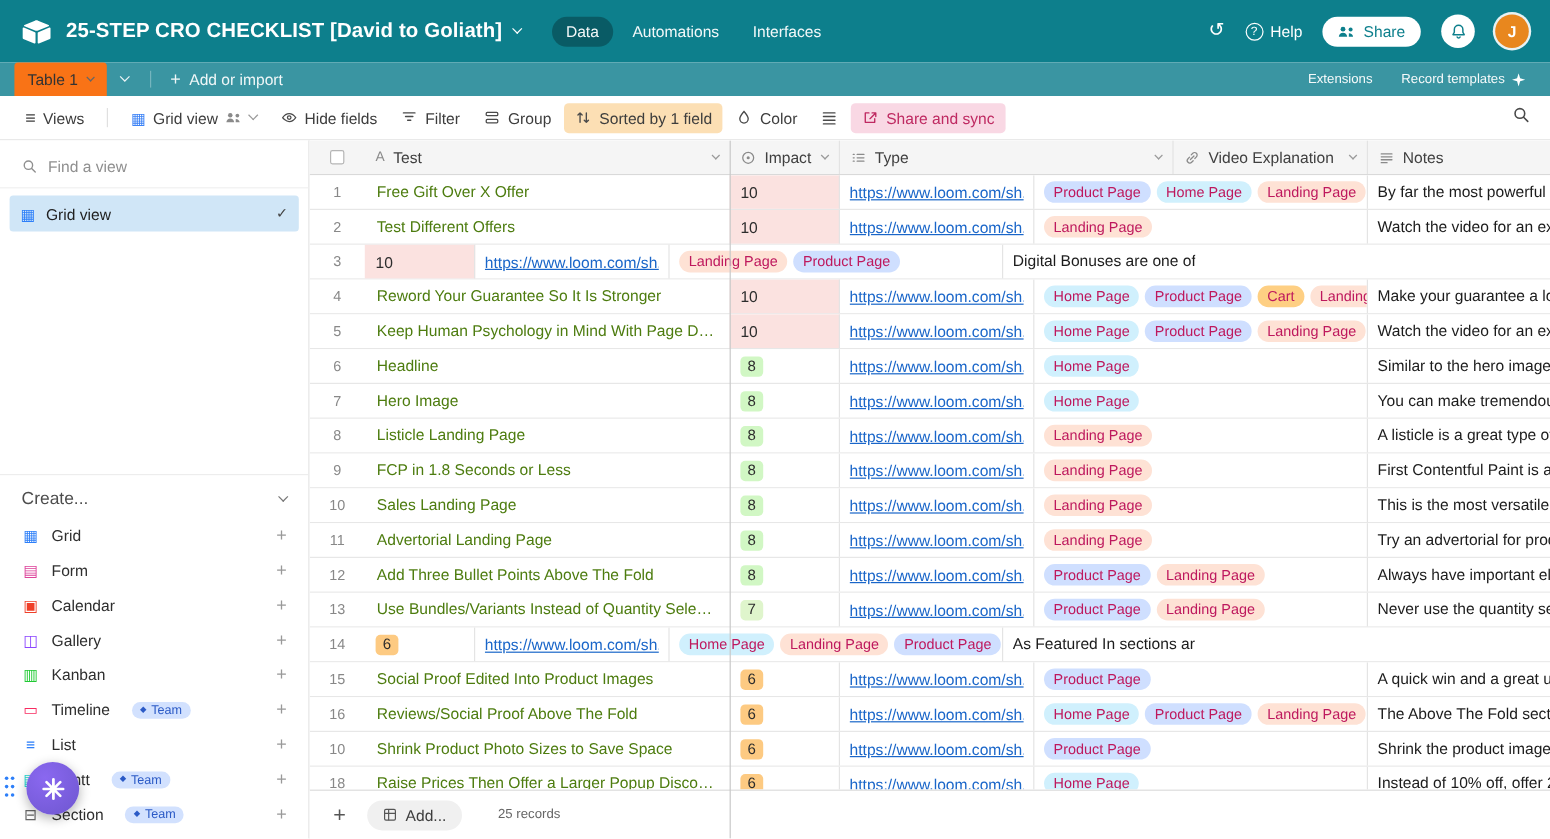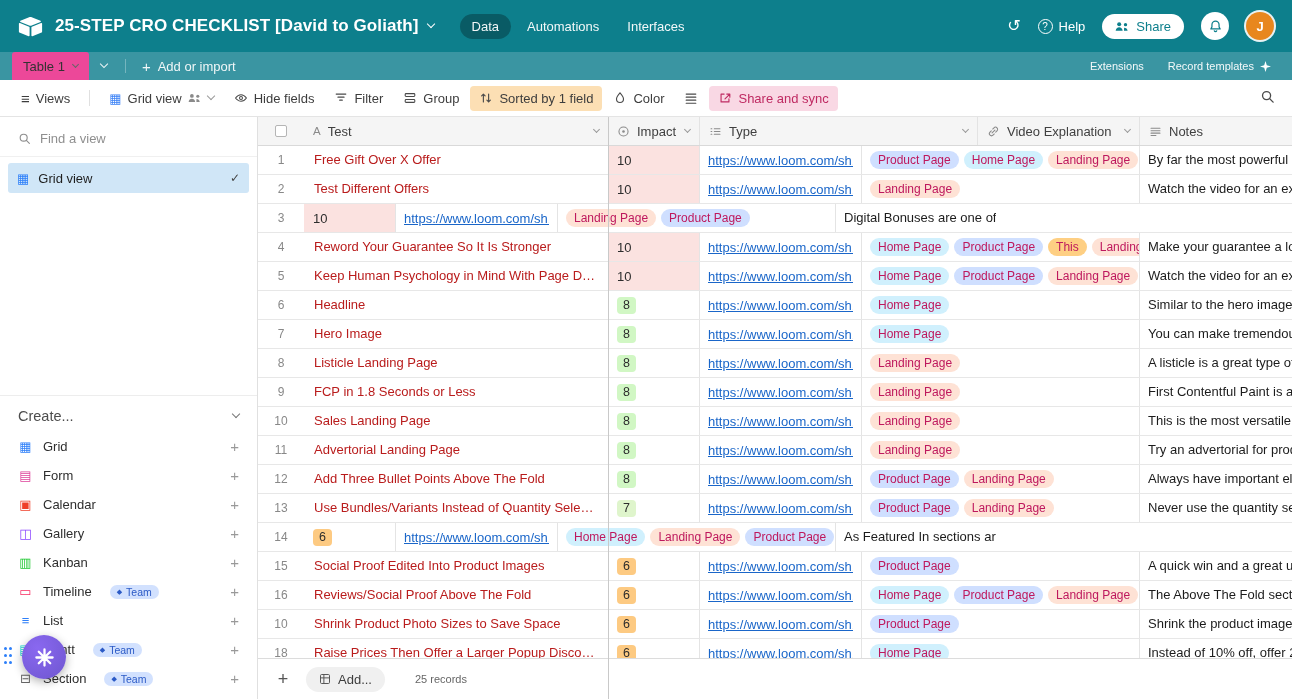--- a/index.html
+++ b/index.html
@@ -22,21 +22,21 @@
   .top-right{margin-left:auto;display:flex;align-items:center;gap:17px}
   .hist{font-size:16px;line-height:1;cursor:pointer}
   .help{display:flex;align-items:center;gap:6px;font-size:13px;cursor:pointer}
   .qcirc{width:15px;height:15px;border:1.3px solid #fff;border-radius:50%;font-size:10px;display:flex;align-items:center;justify-content:center}
   .share-btn{background:#fff;color:var(--brand);border-radius:15px;padding:5px 13px;font-size:13px;display:flex;align-items:center;gap:6px;cursor:pointer}
   .bell-btn{width:28px;height:28px;border-radius:50%;background:#fff;display:flex;align-items:center;justify-content:center;cursor:pointer}
   .avatar{width:28px;height:28px;border-radius:50%;background:var(--avatar-bg);color:#fff;font-size:13px;font-weight:700;display:flex;align-items:center;justify-content:center;box-shadow:0 0 0 2px rgba(255,255,255,.9);cursor:pointer}
 
   
   .tabbar{height:28px;background:var(--tabbar);display:flex;align-items:stretch;padding-left:12px}
-  .table-tab{background:#ec4899;border-radius:3px 3px 0 0;padding:0 11px;display:flex;align-items:center;gap:8px;font-size:13px;font-weight:500;color:#333;cursor:pointer}
+  .table-tab{background:#f97316;border-radius:3px 3px 0 0;padding:0 11px;display:flex;align-items:center;gap:8px;font-size:13px;font-weight:500;color:#333;cursor:pointer}
   .table-tab .chev{color:#666;width:5px;height:5px}
   .tab-dd{width:30px;display:flex;align-items:center;justify-content:center;color:rgba(255,255,255,.9);cursor:pointer}
   .tab-div{width:1px;background:rgba(255,255,255,.3);margin:7px 6px}
   .add-import{display:flex;align-items:center;gap:7px;color:rgba(255,255,255,.92);font-size:13px;padding:0 10px;cursor:pointer}
   .add-import .pl{font-size:15px;font-weight:400}
   .tabs-right{margin-left:auto;display:flex;align-items:center;gap:2px;padding-right:10px}
   .tab-link{color:rgba(255,255,255,.95);font-size:11px;padding:0 11px;display:flex;align-items:center;gap:6px;cursor:pointer}
 
   
   .toolbar{height:37px;background:#fff;display:flex;align-items:center;padding:0 12px;gap:2px;border-bottom:1px solid #e4e4e4}
@@ -80,21 +80,21 @@
   .col-impact{width:92px}
   .col-video{width:162px}
   .col-type{width:278px}
   .col-notes{width:160px;border-right:none}
   .cbx{width:12px;height:12px;border:1px solid #b5b5b5;border-radius:2px;background:#fff}
   .aicon{color:#8a8a8a;font-size:11.5px}
   .tbody{flex:1;overflow:hidden}
   .trow{display:flex;height:29px;border-bottom:1px solid #e7e7e7;background:#fff}
   .cell{display:flex;align-items:center;flex:none;overflow:hidden}
   .rowbar{width:46px;justify-content:center;color:#888;font-size:12px}
-  .test-cell{width:304px;padding:0 10px;font-size:13px;color:#b91c1c;white-space:nowrap;text-overflow:ellipsis;display:block;line-height:28px}
+  .test-cell{width:304px;padding:0 10px;font-size:13px;color:#4d7c0f;white-space:nowrap;text-overflow:ellipsis;display:block;line-height:28px}
   .impact-cell{width:92px;padding:0 9px;font-size:13px;color:#2d2d2d;border-right:1px solid #e4e4e4}
   .impact-pill{font-size:12.5px;line-height:17px;padding:0 6px;border-radius:4px;color:#2d2d2d}
   .link-cell{width:162px;padding:0 8px;border-right:1px solid #e4e4e4}
   .link{color:var(--link);text-decoration:underline;font-size:13px;white-space:nowrap;overflow:hidden;cursor:pointer}
   .type-cell{width:278px;padding:0 8px;gap:5px;border-right:1px solid #e4e4e4}
   .type-pill{font-size:12px;line-height:18px;padding:0 8px;border-radius:10px;color:#be185d;white-space:nowrap;flex:none}
   .notes-cell{width:160px;padding:0 8px;font-size:13px;color:#1c1c1c;white-space:nowrap;display:block;line-height:28px}
 
   .tfooter{height:41px;border-top:1px solid #dcdcdc;display:flex;align-items:center;padding-left:14px;gap:12px;flex:none;background:#fff}
   .plus-row{font-size:18px;color:#555;width:22px;text-align:center;cursor:pointer}
@@ -403,21 +403,21 @@
           <div class="trow">
             <div class="cell rowbar">4</div>
             <div class="cell test-cell">Reword Your Guarantee So It Is Stronger</div>
             <div class="cell impact-cell" style="background: rgb(251, 226, 224);">10</div>
             <div class="cell link-cell">
               <span class="link">https://www.loom.com/sh...</span>
             </div>
             <div class="cell type-cell">
               <span class="type-pill" style="background: rgb(208, 240, 253);">Home Page</span>
               <span class="type-pill" style="background: rgb(207, 223, 255);">Product Page</span>
-              <span class="type-pill" style="background: rgb(254, 207, 131);">This</span>
+              <span class="type-pill" style="background: rgb(254, 207, 131);">Cart</span>
               <span class="type-pill" style="background: rgb(254, 226, 213);">Landing Page</span>
             </div>
             <div class="cell notes-cell">Make your guarantee a lot</div>
           </div>
           <div class="trow">
             <div class="cell rowbar">5</div>
             <div class="cell test-cell">Keep Human Psychology in Mind With Page Desi...</div>
             <div class="cell impact-cell" style="background: rgb(251, 226, 224);">10</div>
             <div class="cell link-cell">
               <span class="link">https://www.loom.com/sh...</span>

